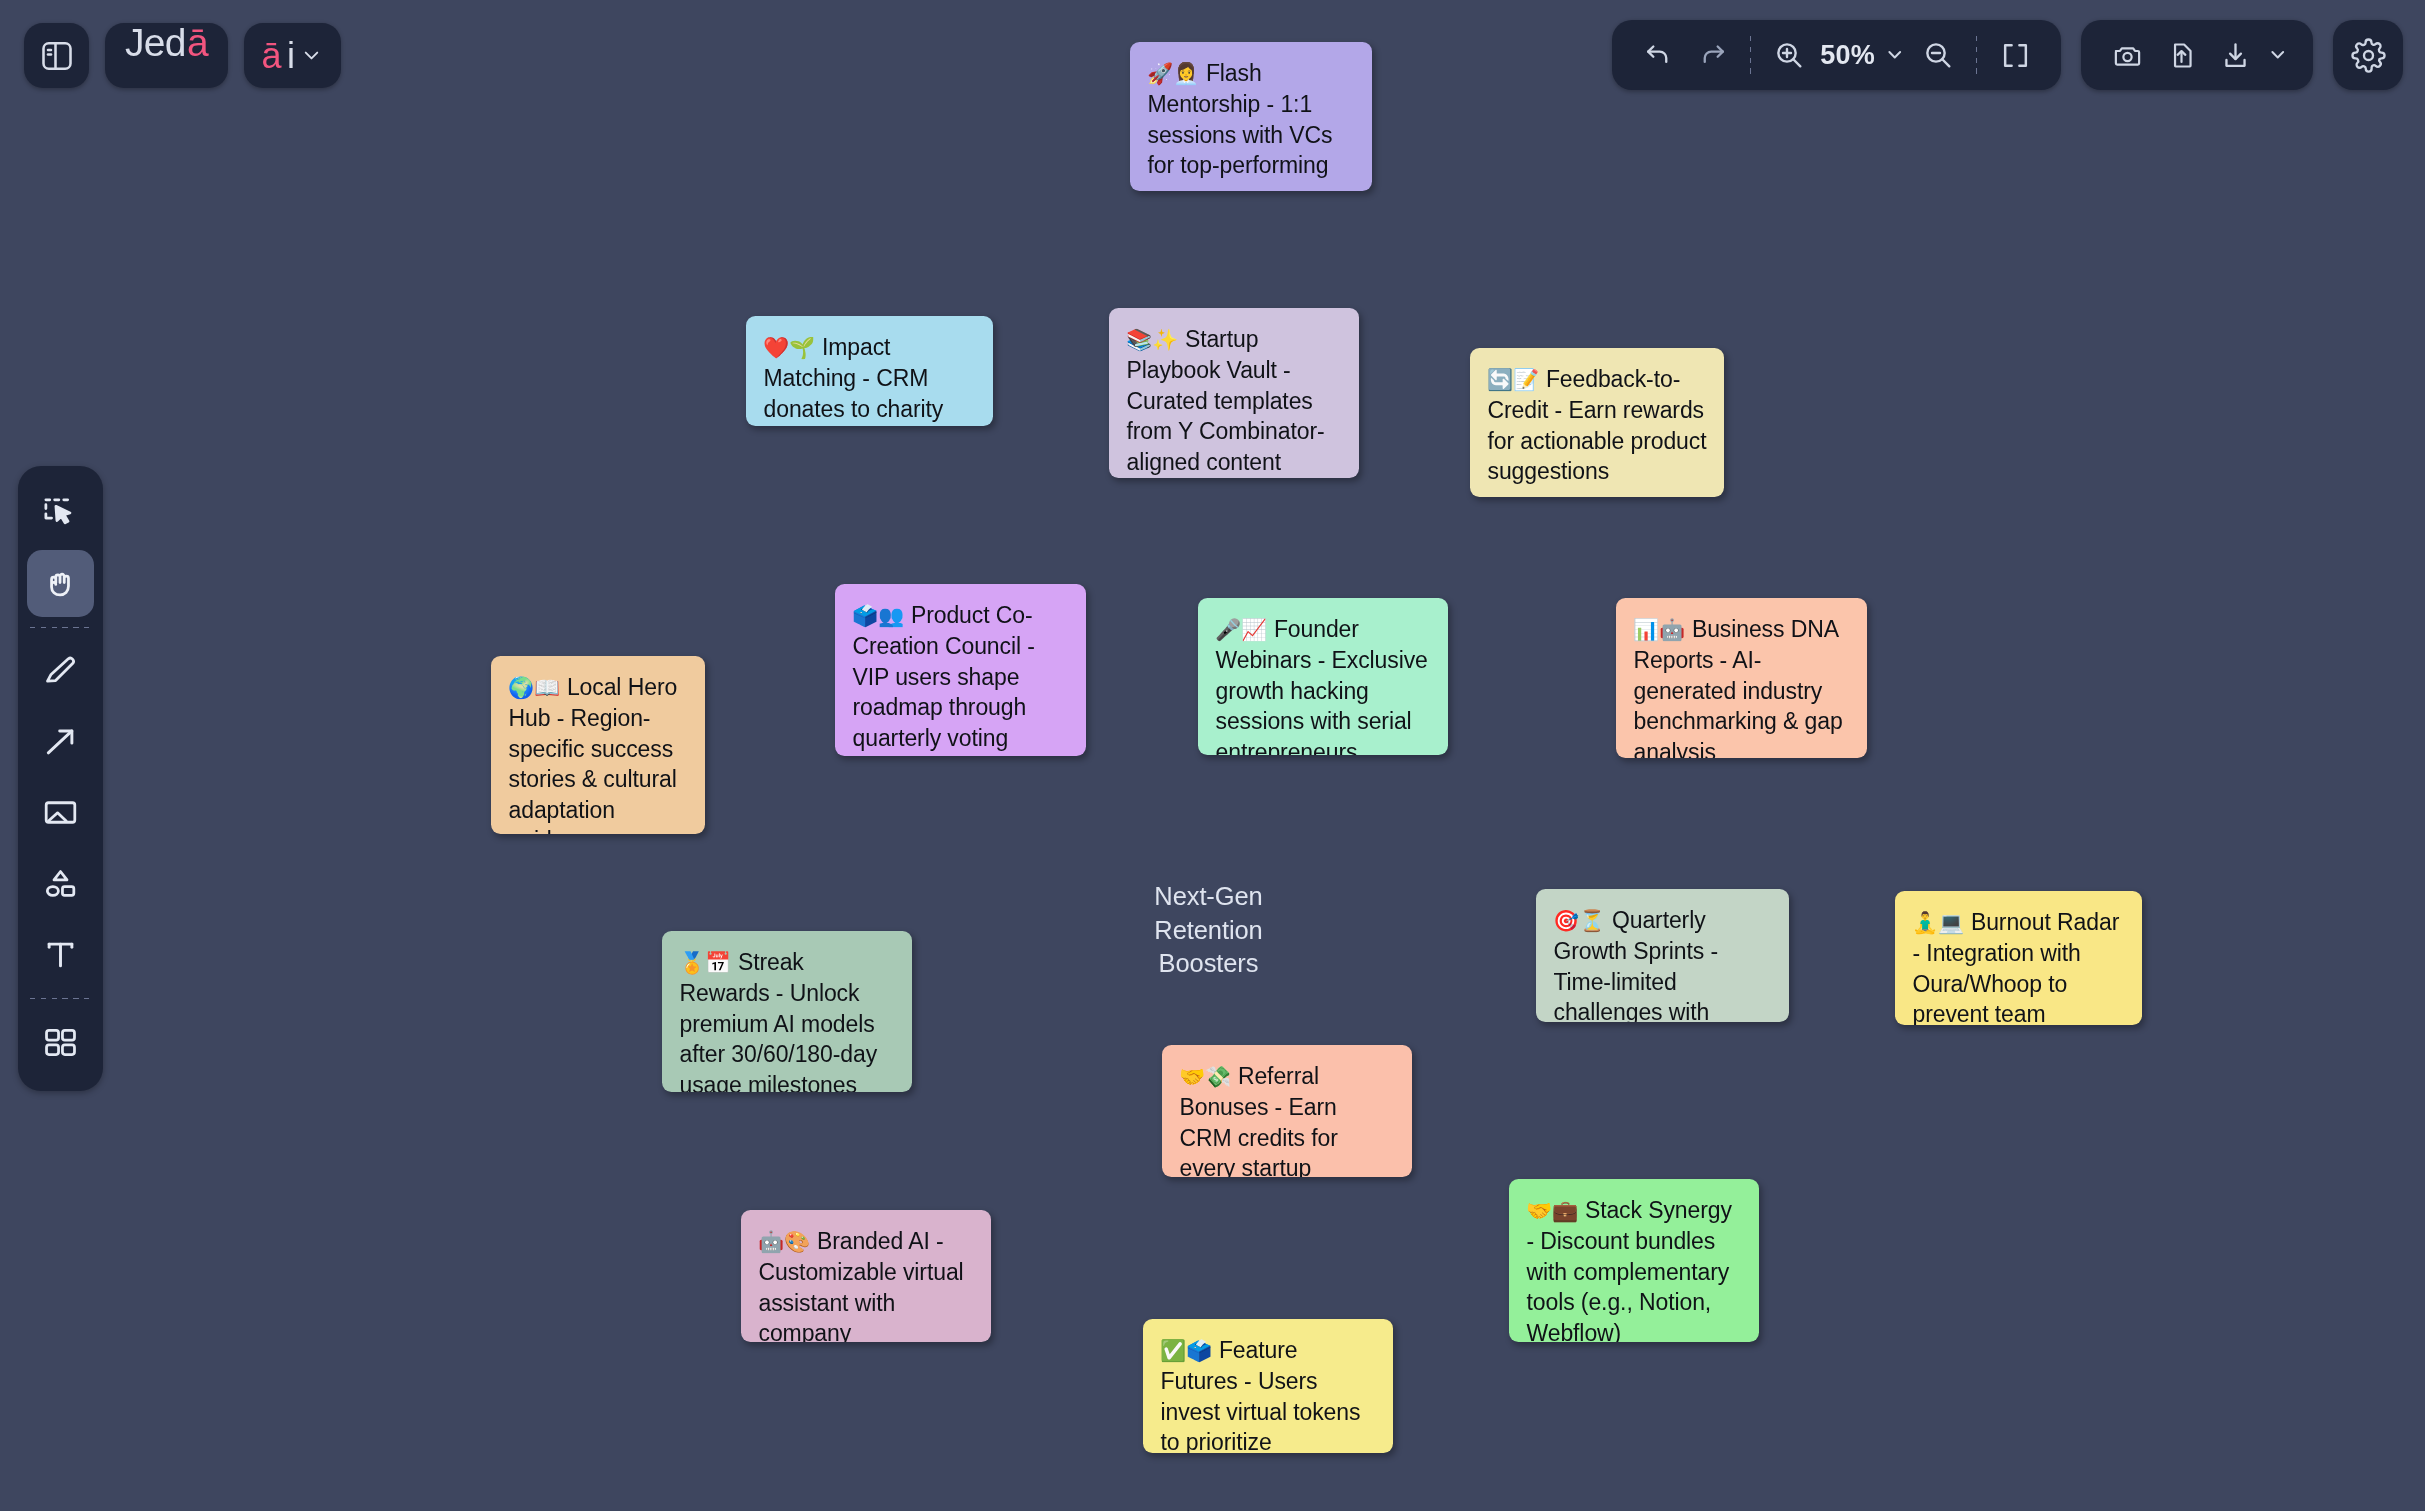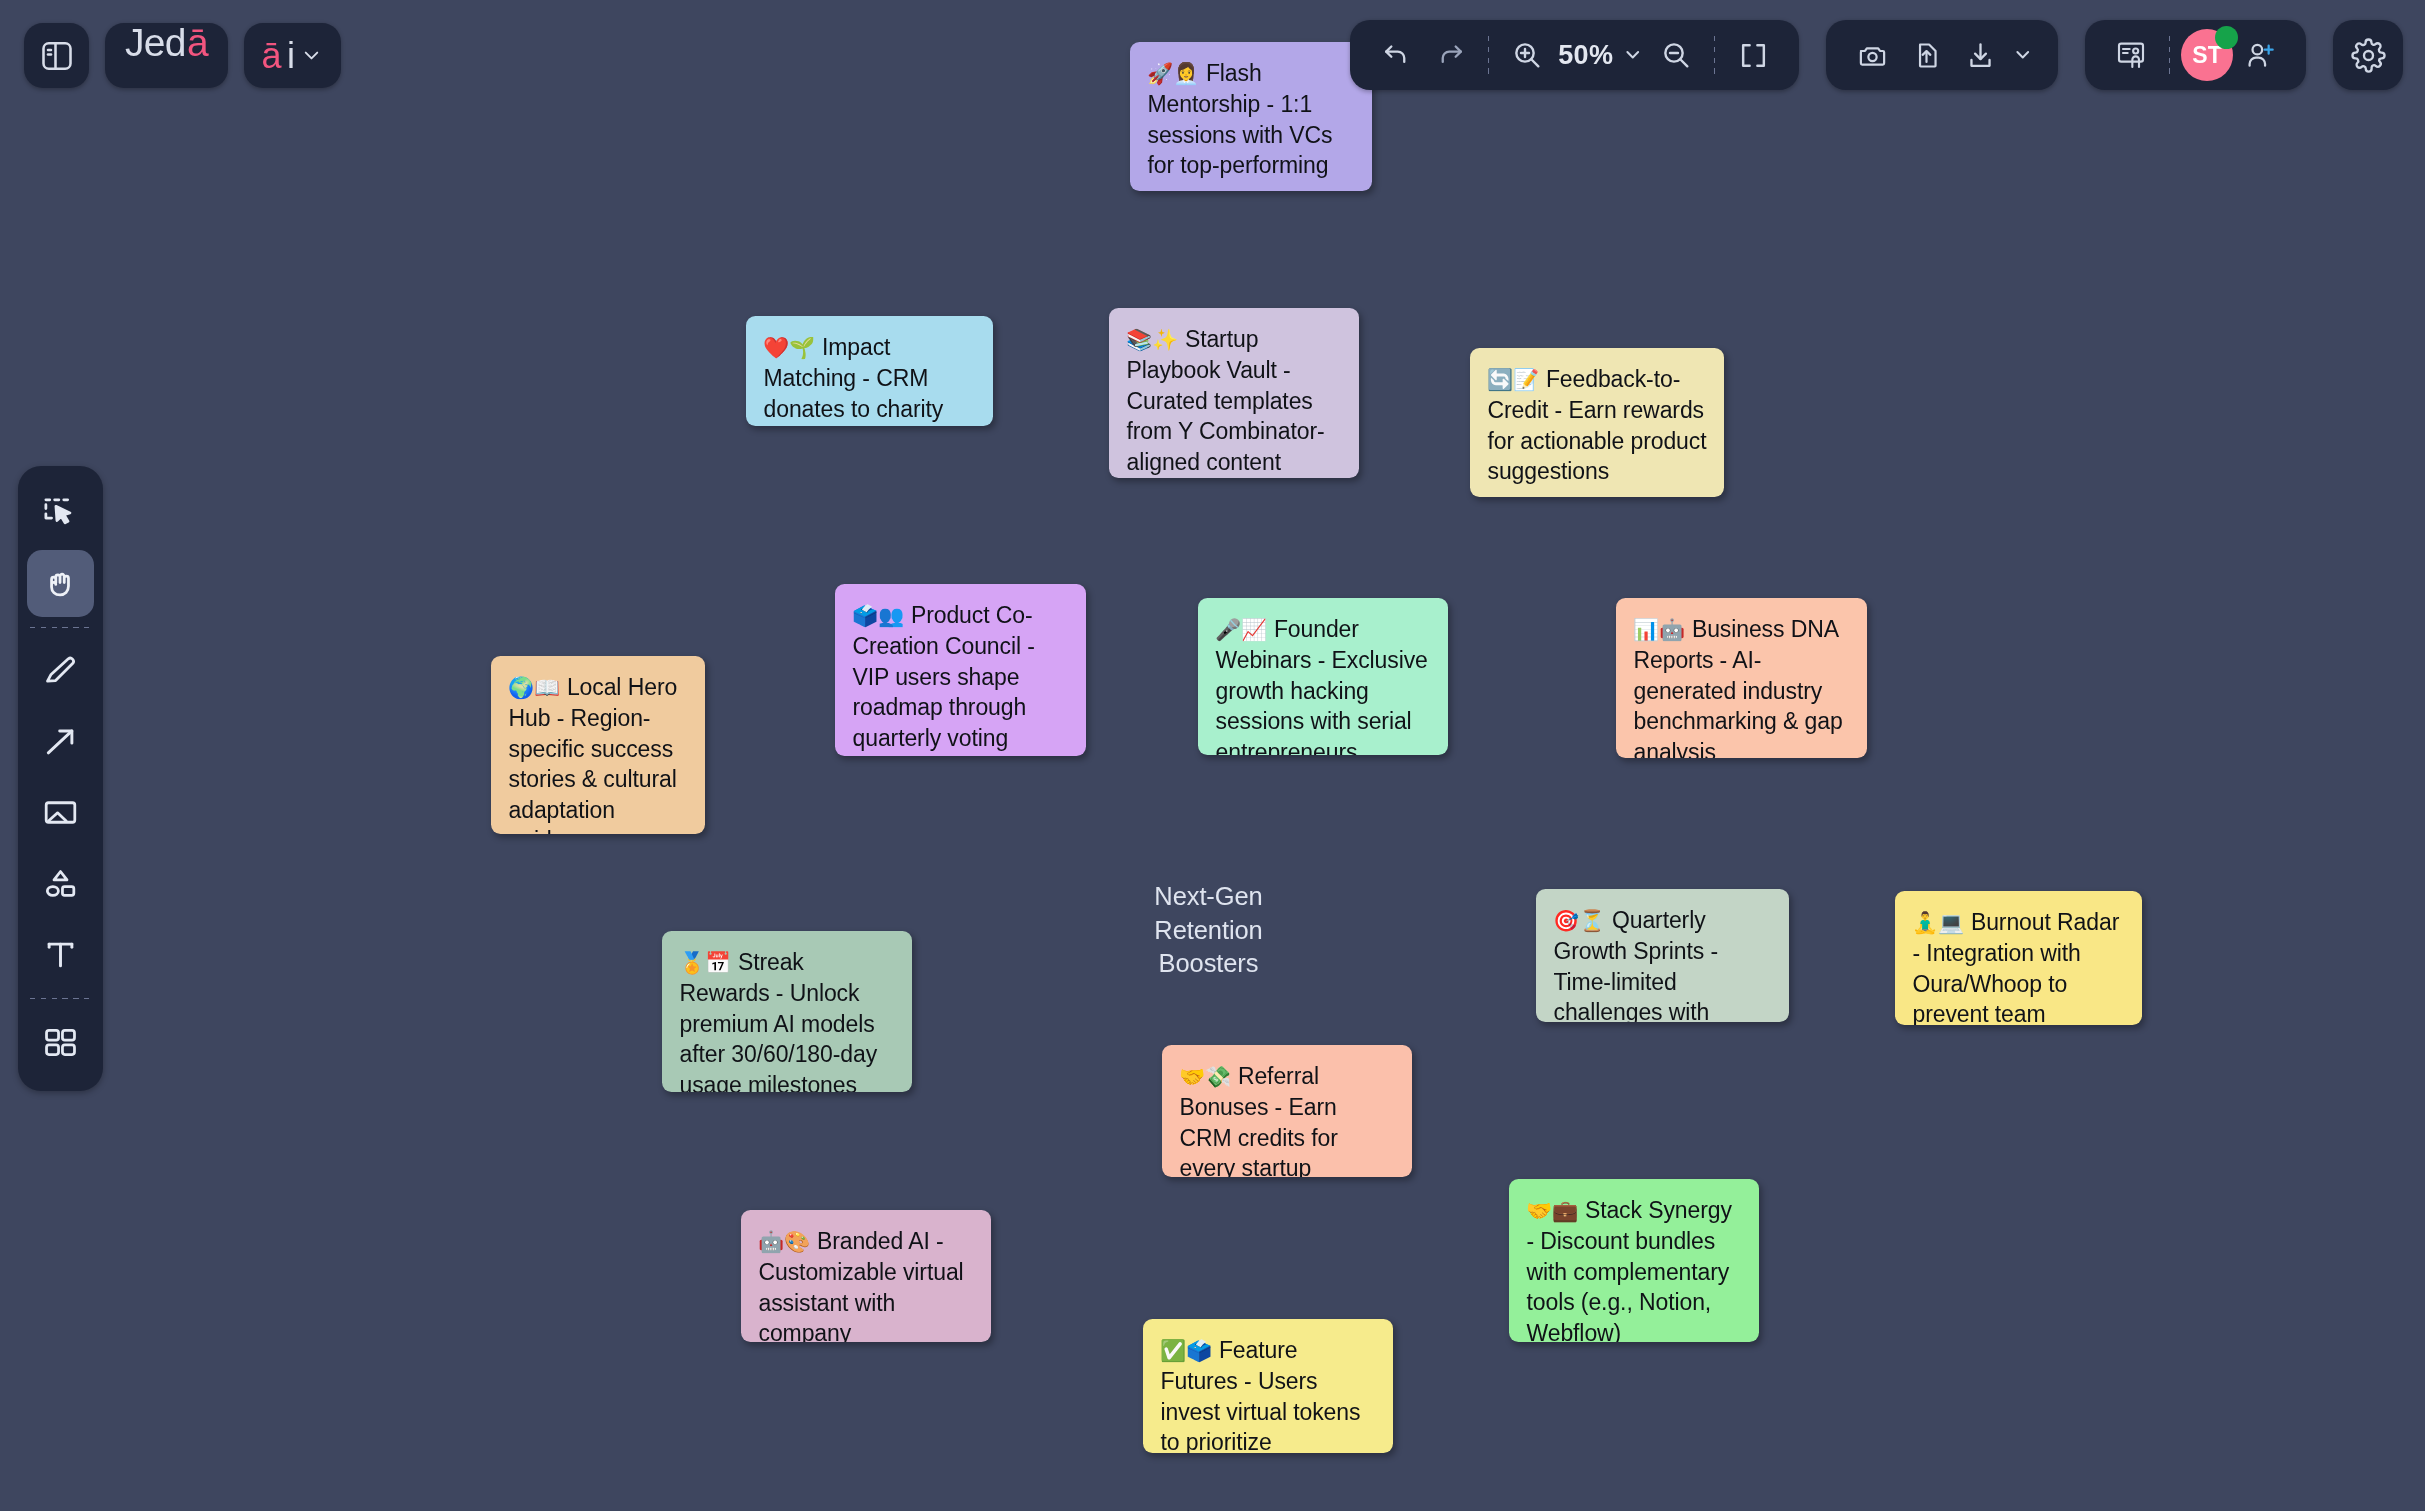--- a/index.html
+++ b/index.html
@@ -42,21 +42,21 @@
     display: flex; align-items: center; padding: 0 17.5px; gap: 5.4px;
     box-shadow: 0 1.3px 4px rgba(0,0,0,.28);
     cursor: pointer;
   }
   .ai-a { font-size: 36px; color: #f2557f; line-height: 1; }
   .ai-i { font-size: 36px; color: #d8dde9; line-height: 1; }
 
   
   .tr-cluster {
     position: absolute; top: 20px; right: 23px;
-    display: flex; align-items: flex-end; gap: 27px;
+    display: flex; align-items: flex-end; gap: 20px;
     z-index: 40;
   }
   .bar {
     height: 70px; border-radius: 20px; background: #1d2438;
     display: flex; align-items: center; padding: 0 19px;
     box-shadow: 0 1.3px 4px rgba(0,0,0,.28);
   }
   .bar .tool {
     width: 54px; height: 54px; border-radius: 12px;
     display: flex; align-items: center; justify-content: center;
@@ -215,44 +215,20 @@
           <polyline points="5 15.5 5 20 19 20 19 15.5"></polyline>
         </svg>
       </div>
       <div class="tool" style="width:32px">
         <svg width="21.5" height="21.5" viewBox="0 0 24 24" fill="none" stroke="#cfd6e4" stroke-width="2.2" stroke-linecap="round" stroke-linejoin="round">
           <polyline points="6 9 12 15 18 9"></polyline>
         </svg>
       </div>
     </div>
 
-    <div class="bar">
-      <div class="tool">
-        <svg width="32" height="32" viewBox="0 0 24 24" fill="none" stroke="#cfd6e4" stroke-width="1.6" stroke-linecap="round" stroke-linejoin="round">
-          <rect x="3" y="3.5" width="18" height="13.5" rx="1.6"></rect>
-          <line x1="6" y1="7.5" x2="11" y2="7.5"></line>
-            <line x1="6" y1="10.5" x2="9.5" y2="10.5"></line>
-          <circle cx="15.5" cy="9" r="1.9"></circle>
-          <path d="M13 21v-5.5a2.5 2.5 0 0 1 5 0V21"></path>
-        </svg>
-      </div>
-      <div class="vdiv"></div>
-      <div class="avatar">
-        <span>ST</span>
-        <span class="dot"></span>
-      </div>
-      <div class="tool">
-        <svg width="32" height="32" viewBox="0 0 24 24" fill="none" stroke="#cfd6e4" stroke-width="1.7" stroke-linecap="round" stroke-linejoin="round">
-          <circle cx="10" cy="8" r="3.6"></circle>
-          <path d="M4.2 20v-1.2A4.8 4.8 0 0 1 9 14h2a4.8 4.8 0 0 1 4.8 4.8V20"></path>
-          <line x1="18.5" y1="5" x2="18.5" y2="11" stroke="#3ba4e8"></line>
-          <line x1="15.5" y1="8" x2="21.5" y2="8" stroke="#3ba4e8"></line>
-        </svg>
-      </div>
-    </div>
 
     <div class="icon-btn-dark" style="width:70px;height:70px;border-radius:20px">
       <svg width="35" height="35" viewBox="0 0 24 24" fill="none" stroke="#cfd6e4" stroke-width="1.6" stroke-linecap="round" stroke-linejoin="round">
         <circle cx="12" cy="12" r="3.1"></circle>
         <path d="M19.4 14.5a1.6 1.6 0 0 0 .33 1.77l.06.06a2 2 0 1 1-2.83 2.83l-.06-.06a1.6 1.6 0 0 0-1.77-.33 1.6 1.6 0 0 0-1 1.47V21a2 2 0 1 1-4 0v-.1a1.6 1.6 0 0 0-1.05-1.46 1.6 1.6 0 0 0-1.77.33l-.06.06a2 2 0 1 1-2.83-2.83l.06-.06A1.6 1.6 0 0 0 4.81 15a1.6 1.6 0 0 0-1.47-1H3a2 2 0 1 1 0-4h.1a1.6 1.6 0 0 0 1.46-1.05 1.6 1.6 0 0 0-.33-1.77l-.06-.06a2 2 0 1 1 2.83-2.83l.06.06a1.6 1.6 0 0 0 1.77.33H9a1.6 1.6 0 0 0 1-1.47V3a2 2 0 1 1 4 0v.1a1.6 1.6 0 0 0 1 1.47 1.6 1.6 0 0 0 1.77-.33l.06-.06a2 2 0 1 1 2.83 2.83l-.06.06a1.6 1.6 0 0 0-.33 1.77V9a1.6 1.6 0 0 0 1.47 1H21a2 2 0 1 1 0 4h-.1a1.6 1.6 0 0 0-1.47 1z"></path>
       </svg>
     </div>
   </div>
 
   <div class="rail">

